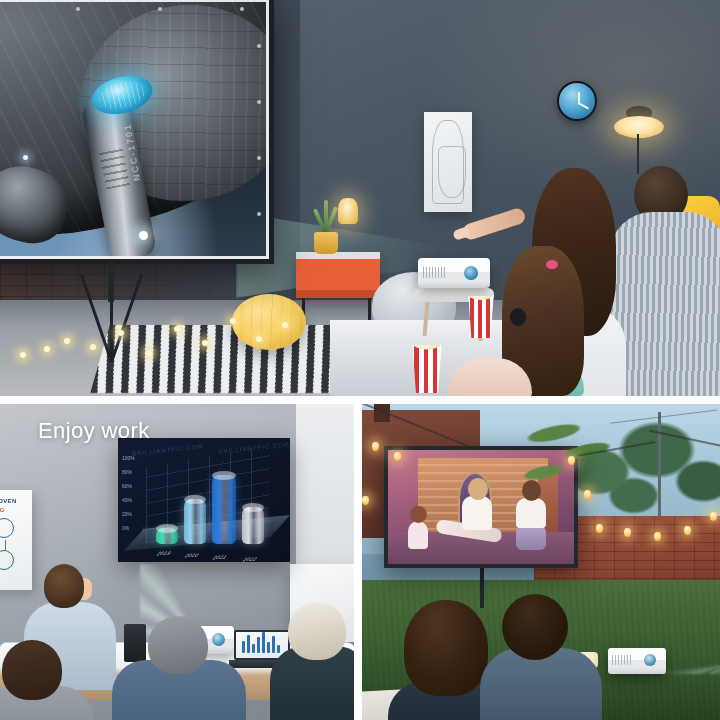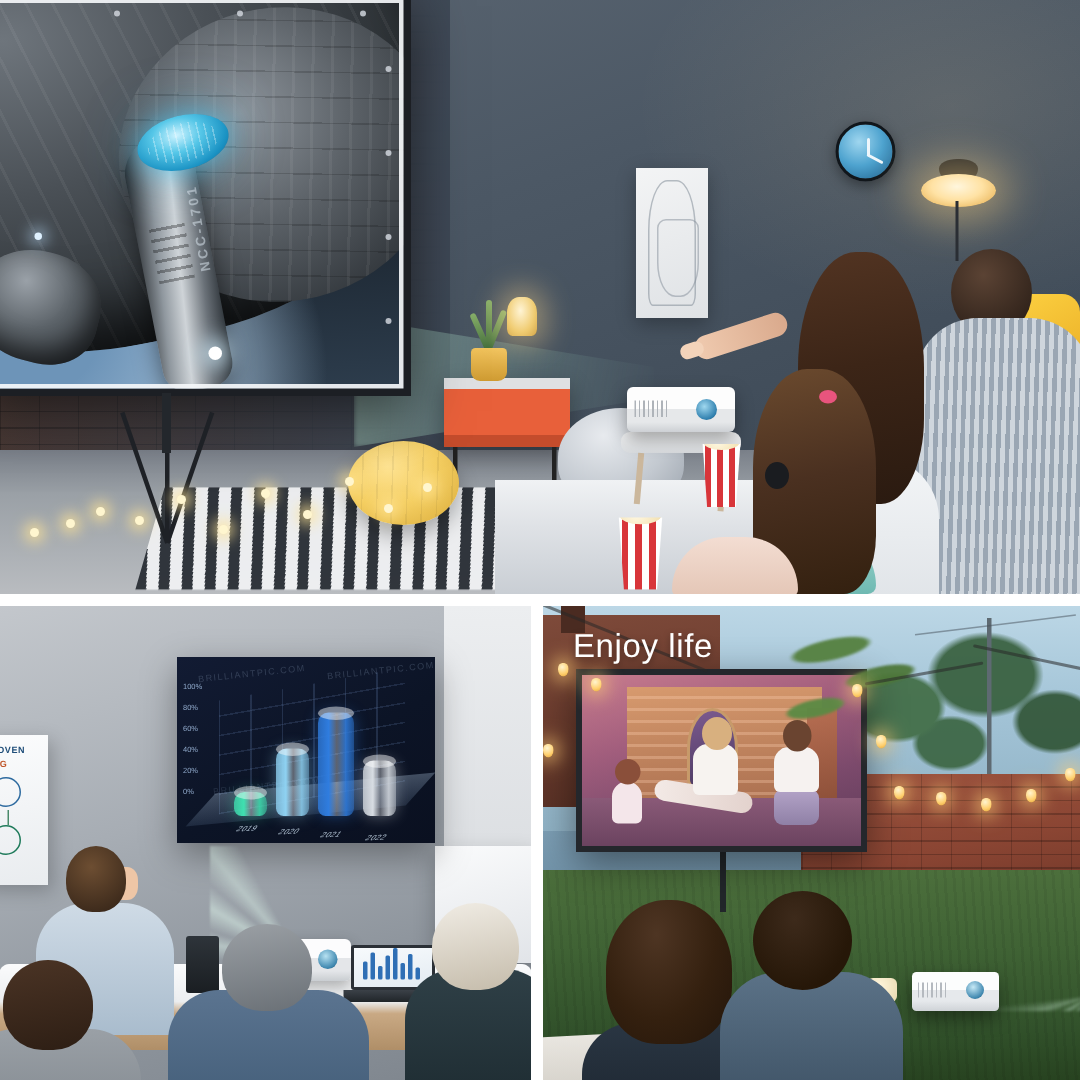--- a/index.html
+++ b/index.html
@@ -867,20 +867,21 @@
     </div>
     <div class="w-p wp1">
       <div class="b"></div>
       <div class="h"></div>
     </div>
     <div class="w-p wp3">
       <div class="b"></div>
       <div class="h"></div>
     </div>
 
+    <span class="caption cap-work">Enjoy work</span>
   </section>
 
   <section class="life">
     <div class="life-sky"></div>
     <div class="life-house"></div>
     <div class="life-trees"></div>
     <div class="life-pole"></div>
     <div class="life-wires"></div>
     <div class="life-fence"></div>
     <div class="life-grass"></div>
@@ -937,16 +938,15 @@
 
     <div class="life-couple lc1">
       <div class="b"></div>
       <div class="h"></div>
     </div>
     <div class="life-couple lc2">
       <div class="b"></div>
       <div class="h"></div>
     </div>
 
-    <span class="caption cap-life">Enjoy life</span>
   </section>
 
 </div>
 
 </body></html>

